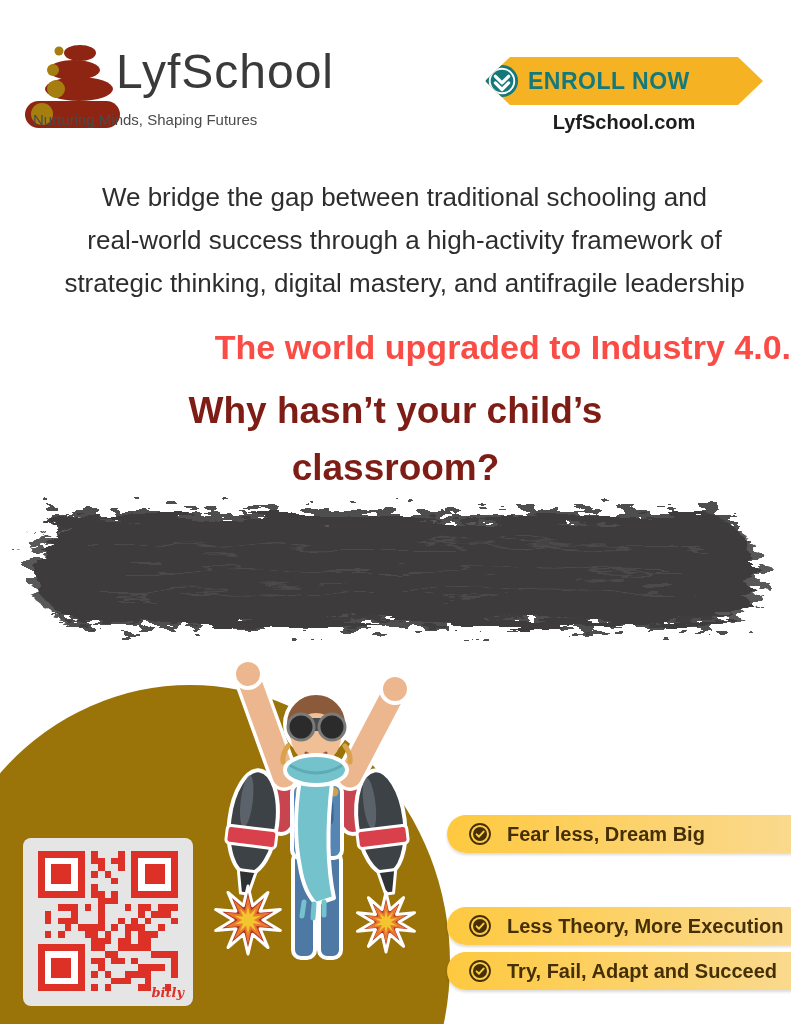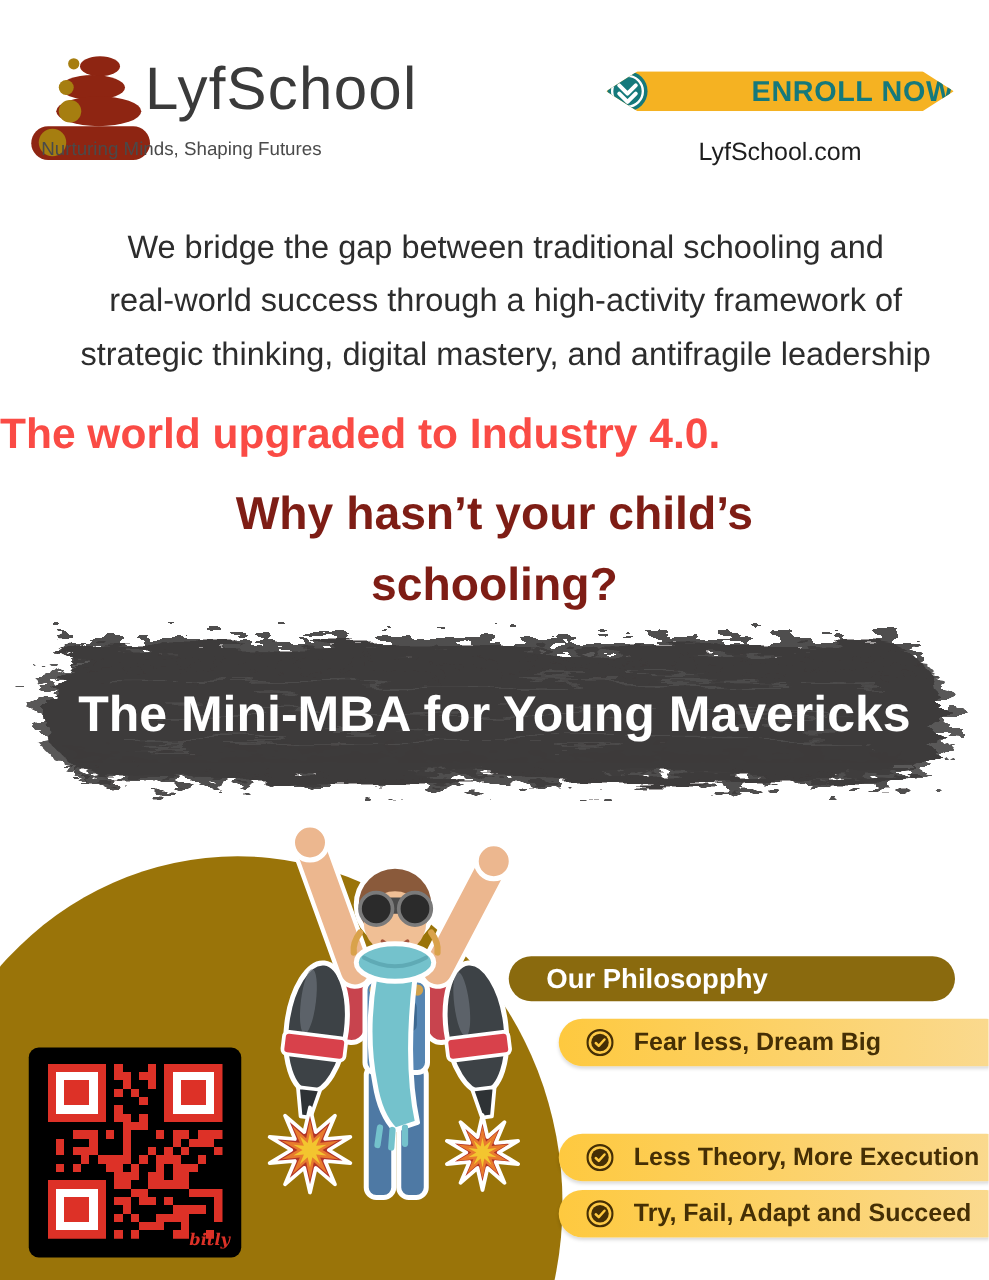--- a/index.html
+++ b/index.html
@@ -5,54 +5,54 @@
   html,body{margin:0;padding:0;background:#ffffff;}
   .page{position:relative;width:791px;height:1024px;background:#fff;overflow:hidden;
         font-family:"Liberation Sans",sans-serif;}
 
   
   .logo-icon{position:absolute;left:22px;top:42px;width:100px;height:90px;}
   .brand-name{position:absolute;left:116px;top:44px;font-size:48px;font-weight:400;
               letter-spacing:1px;color:var(--brand-text);}
   .tagline{position:absolute;left:33px;top:111px;font-size:15px;color:var(--tagline-text);}
 
-  .enroll{position:absolute;left:485px;top:57px;width:278px;height:32px;border:none;padding:0;
+  .enroll{position:absolute;left:485px;top:57px;width:278px;height:48px;border:none;padding:0;
           background:var(--banner-gold);cursor:pointer;
           clip-path:polygon(0 50%,9% 0,91% 0,100% 50%,91% 100%,9% 100%);
-          display:flex;align-items:center;justify-content:space-between;gap:9px;
+          display:flex;align-items:center;justify-content:flex-start;gap:9px;
           font-family:"Liberation Sans",sans-serif;}
   .enroll-icon{width:34px;height:34px;flex:0 0 auto;}
   .enroll-label{font-size:23px;font-weight:700;letter-spacing:.5px;color:var(--teal);white-space:nowrap;}
   .website{position:absolute;left:485px;top:111px;width:278px;text-align:center;
-           font-size:20px;color:#1d1d1d;text-decoration:none;cursor:pointer;}
+           font-size:20px;color:#1d1d1d;text-decoration:none;cursor:pointer;font-weight:bold;}
 
   
   .intro{position:absolute;left:0;top:176px;width:791px;text-align:center;
          font-size:26px;line-height:43px;color:var(--body-text);}
   .intro div{white-space:nowrap;margin-left:18px;}
 
   
-  .headline-red{position:absolute;left:0;top:328px;width:791px;text-align:left;
+  .headline-red{position:absolute;left:0;top:328px;width:791px;text-align:right;
                 font-size:34px;font-weight:700;color:var(--headline-red);white-space:nowrap;}
   .headline-maroon{position:absolute;left:0;top:382px;width:791px;text-align:center;
                    font-size:37px;font-weight:700;color:var(--headline-maroon);line-height:57px;}
 
   
   .brush-wrap{position:absolute;left:0;top:488px;width:791px;height:162px;}
   .brush-wrap svg{position:absolute;left:0;top:0;width:100%;height:100%;}
   .banner-title{position:absolute;left:0;top:550px;width:791px;text-align:center;
                 font-size:40px;font-weight:700;color:#fff;white-space:nowrap;}
 
   
   .gold-circle{position:absolute;left:-70px;top:685px;width:520px;height:556px;
                border-radius:50%;background:var(--gold-circle);}
   .kid{position:absolute;left:196px;top:652px;width:242px;height:316px;}
 
   .qr-card{position:absolute;left:23px;top:838px;width:170px;height:168px;
-           background:#000000;border-radius:8px;}
+           background:#e5e5e5;border-radius:8px;}
   .qr-svg{position:absolute;left:15px;top:13px;width:140px;height:140px;}
   .bitly{position:absolute;right:9px;bottom:6px;font-size:13px;font-style:italic;font-weight:700;
          color:var(--qr-red);font-family:"DejaVu Serif",serif;}
 
   
   .ph-header{position:absolute;left:407px;top:765px;width:357px;height:36px;border-radius:18px;
              background:var(--philosophy-header-bg);display:flex;align-items:center;
              padding-left:30px;box-sizing:border-box;color:#fff;font-size:22px;font-weight:700;}
   .pill{position:absolute;left:407px;width:361px;height:38px;border-radius:19px;
         background:linear-gradient(90deg,var(--pill-start),var(--pill-end));
@@ -97,21 +97,21 @@
 
   <div class="intro">
     <div>We bridge the gap between traditional schooling and</div>
     <div>real-world success through a high-activity framework of</div>
     <div>strategic thinking, digital mastery, and antifragile leadership</div>
   </div>
 
   <div class="headline-red">The world upgraded to Industry 4.0.</div>
   <div class="headline-maroon">
     <div>Why hasn’t your child’s</div>
-    <div>schooling?</div>
+    <div>classroom?</div>
   </div>
 
   <div class="brush-wrap">
     <svg viewBox="0 0 791 162" preserveAspectRatio="none" aria-hidden="true">
       <defs>
         <filter id="rough1" x="-8%" y="-45%" width="116%" height="190%">
           <feTurbulence type="fractalNoise" baseFrequency="0.012 0.09" numOctaves="4" seed="8"></feTurbulence>
           <feDisplacementMap in="SourceGraphic" scale="34"></feDisplacementMap>
         </filter>
         <filter id="rough2" x="-12%" y="-65%" width="124%" height="230%">
@@ -125,21 +125,20 @@
         <rect x="55" y="24" width="680" height="22" filter="url(#rough2)" opacity="0.9"></rect>
         <rect x="60" y="116" width="665" height="22" filter="url(#rough2)" opacity="0.9"></rect>
       </g>
       <g stroke="#fff" opacity="0.08" filter="url(#rough1)" stroke-width="2">
         <line x1="90" y1="60" x2="700" y2="58"></line>
         <line x1="120" y1="82" x2="680" y2="84"></line>
         <line x1="100" y1="104" x2="690" y2="102"></line>
       </g>
     </svg>
   </div>
-  <div class="banner-title">The Mini-MBA for Young Mavericks</div>
 
   <div class="gold-circle"></div>
 
   <svg class="kid" viewBox="0 0 242 316" aria-hidden="true">
     <g stroke-linejoin="round" stroke-linecap="round">
 
       <rect x="74" y="116" width="26" height="66" rx="12" fill="#C8444E" stroke="#fff" stroke-width="4" transform="rotate(8 87 149)"></rect>
       <rect x="142" y="116" width="26" height="66" rx="12" fill="#C8444E" stroke="#fff" stroke-width="4" transform="rotate(-8 155 149)"></rect>
 
       <g transform="rotate(7 56 180)">
@@ -317,23 +316,20 @@
         <rect x="14" y="0" width="7" height="7" fill="#DD3127"></rect>
         <rect x="15" y="1" width="5" height="5" fill="#fff"></rect>
         <rect x="16" y="2" width="3" height="3" fill="#DD3127"></rect>
         <rect x="0" y="14" width="7" height="7" fill="#DD3127"></rect>
         <rect x="1" y="15" width="5" height="5" fill="#fff"></rect>
         <rect x="2" y="16" width="3" height="3" fill="#DD3127"></rect>
       </svg>
     <span class="bitly">bitly</span>
   </div>
 
-  <div class="ph-header">
-    <span>Our Philosopphy</span>
-  </div>
 
   <div class="pill p1">
     <svg class="check" viewBox="0 0 22 22" aria-hidden="true">
       <circle cx="11" cy="11" r="10" fill="none" style="stroke:var(--pill-text)" stroke-width="1.8"></circle>
       <circle cx="11" cy="11" r="7" style="fill:var(--pill-text)"></circle>
       <path d="M7.6,11.4 L10,13.7 L14.6,8.6" fill="none" stroke="#FEC93F" stroke-width="2" stroke-linecap="round" stroke-linejoin="round"></path>
     </svg>
     <span>Fear less, Dream Big</span>
   </div>
   <div class="pill p3">

